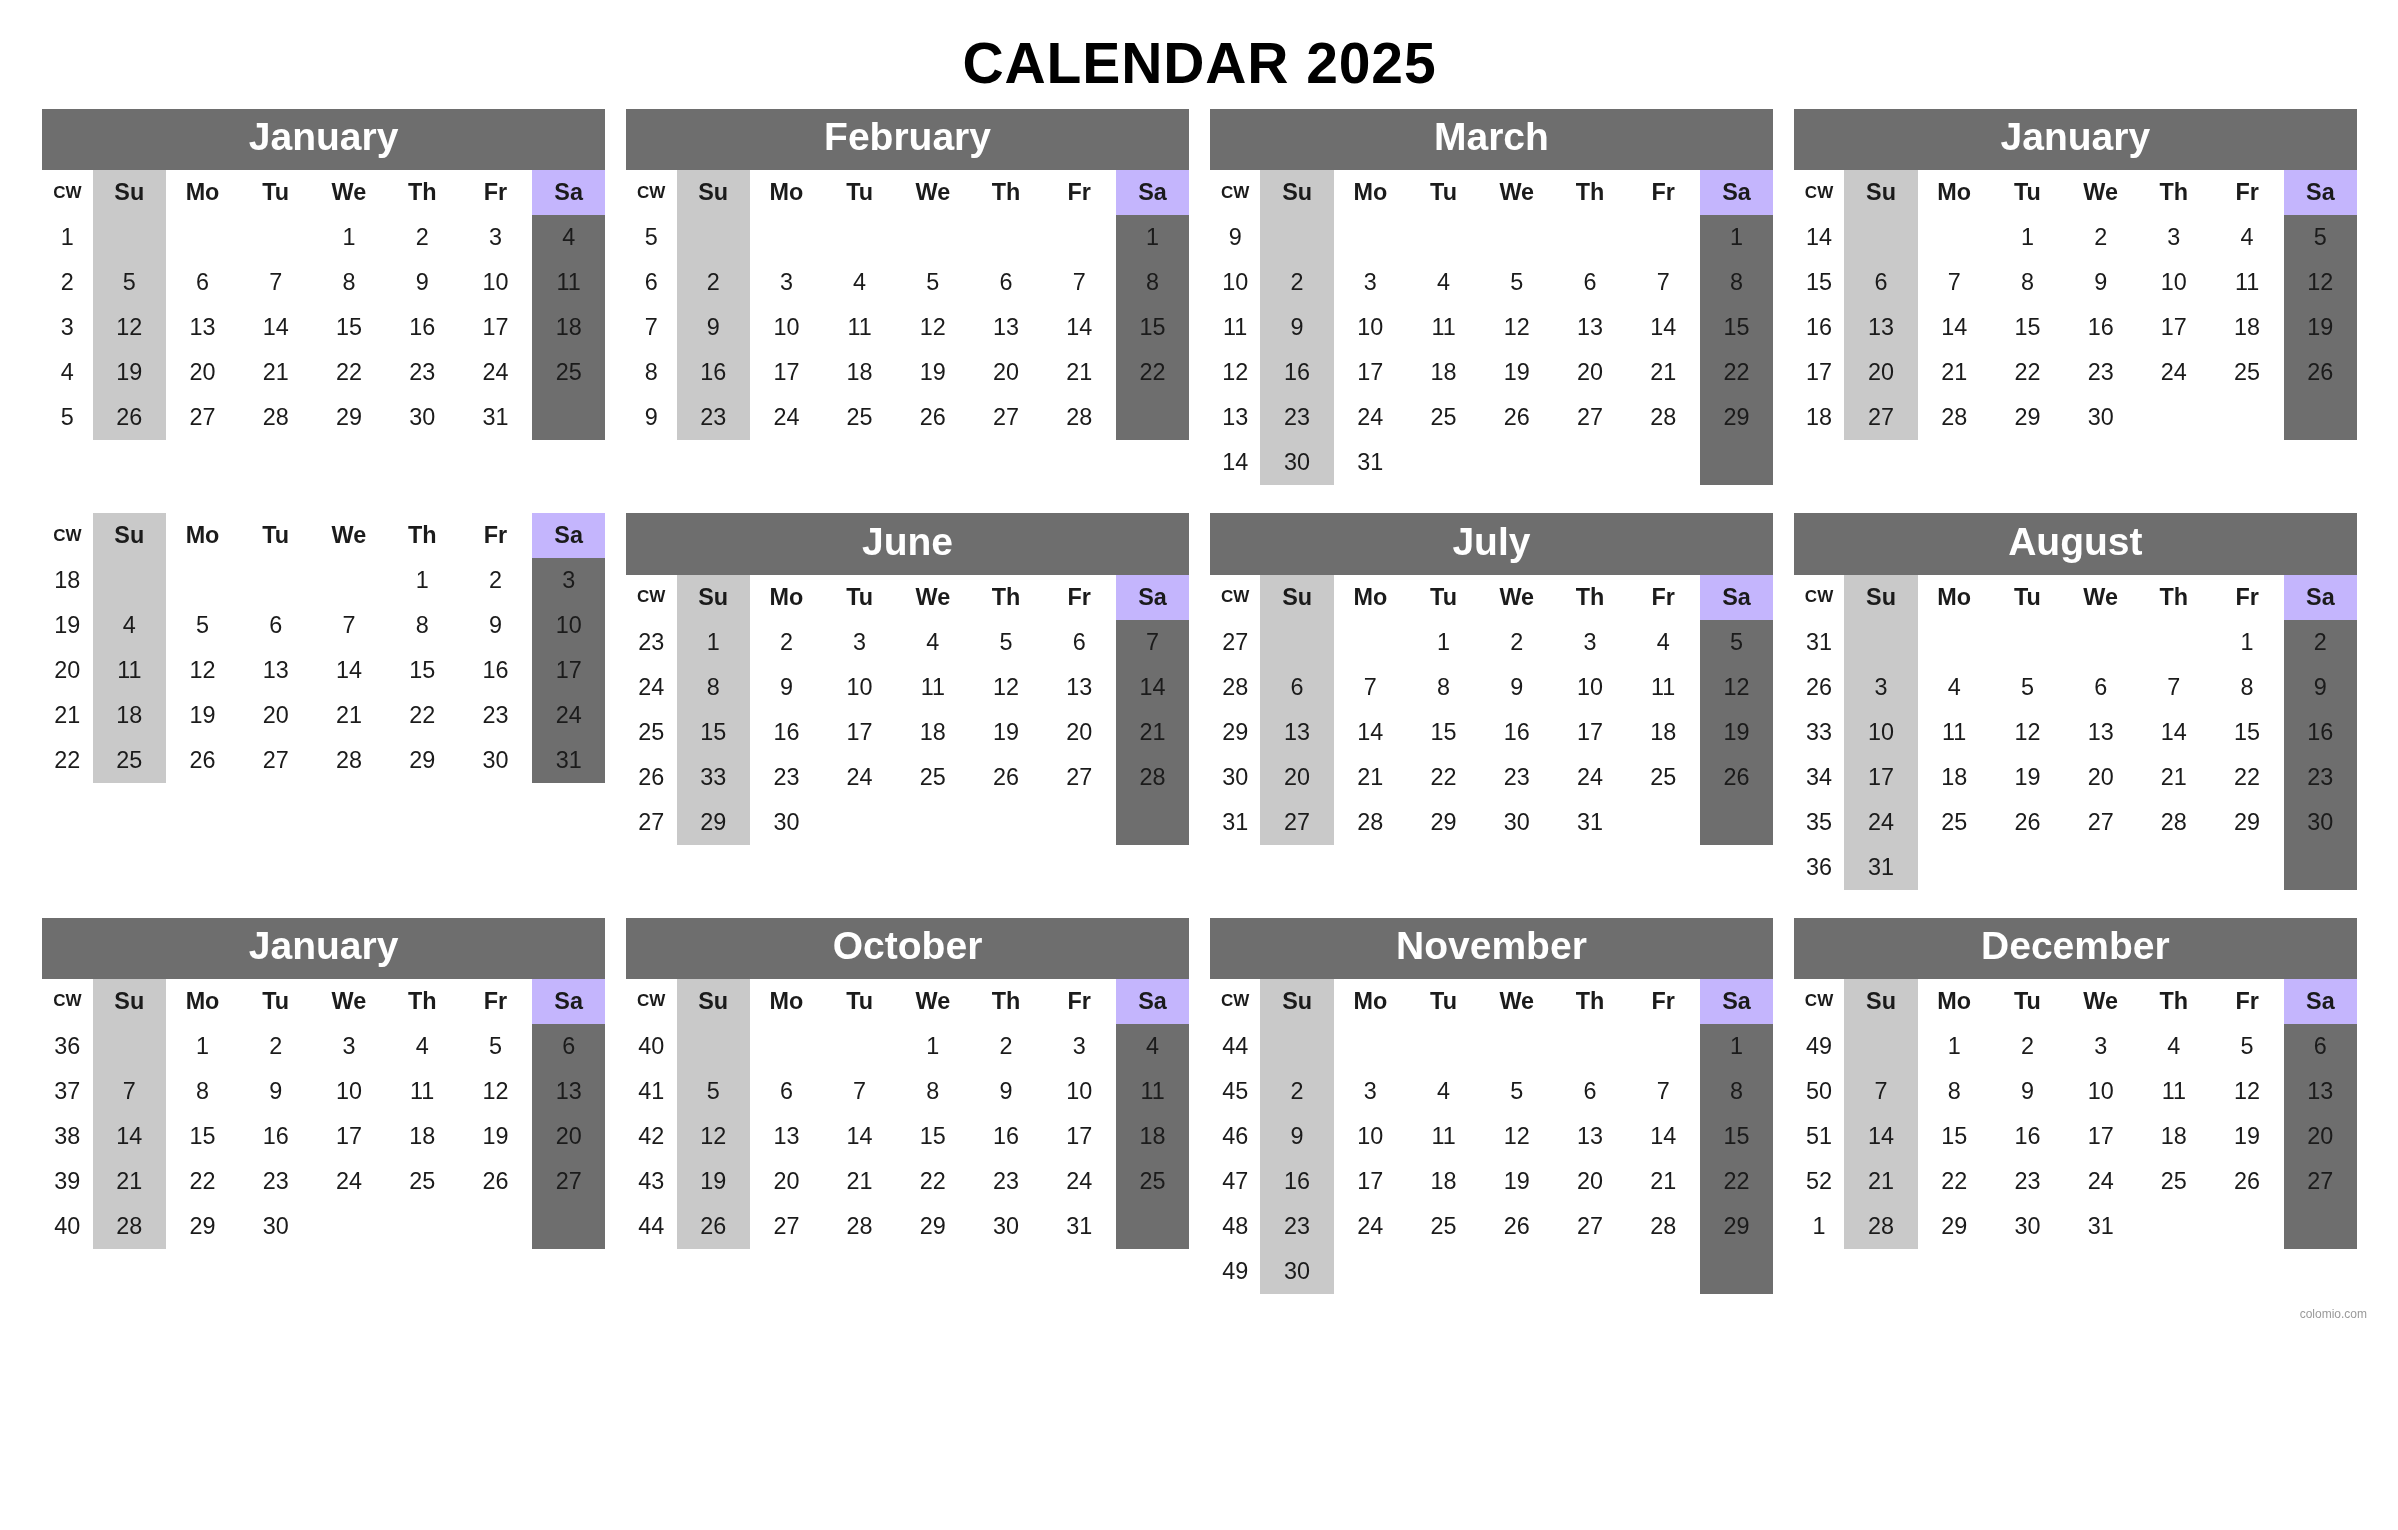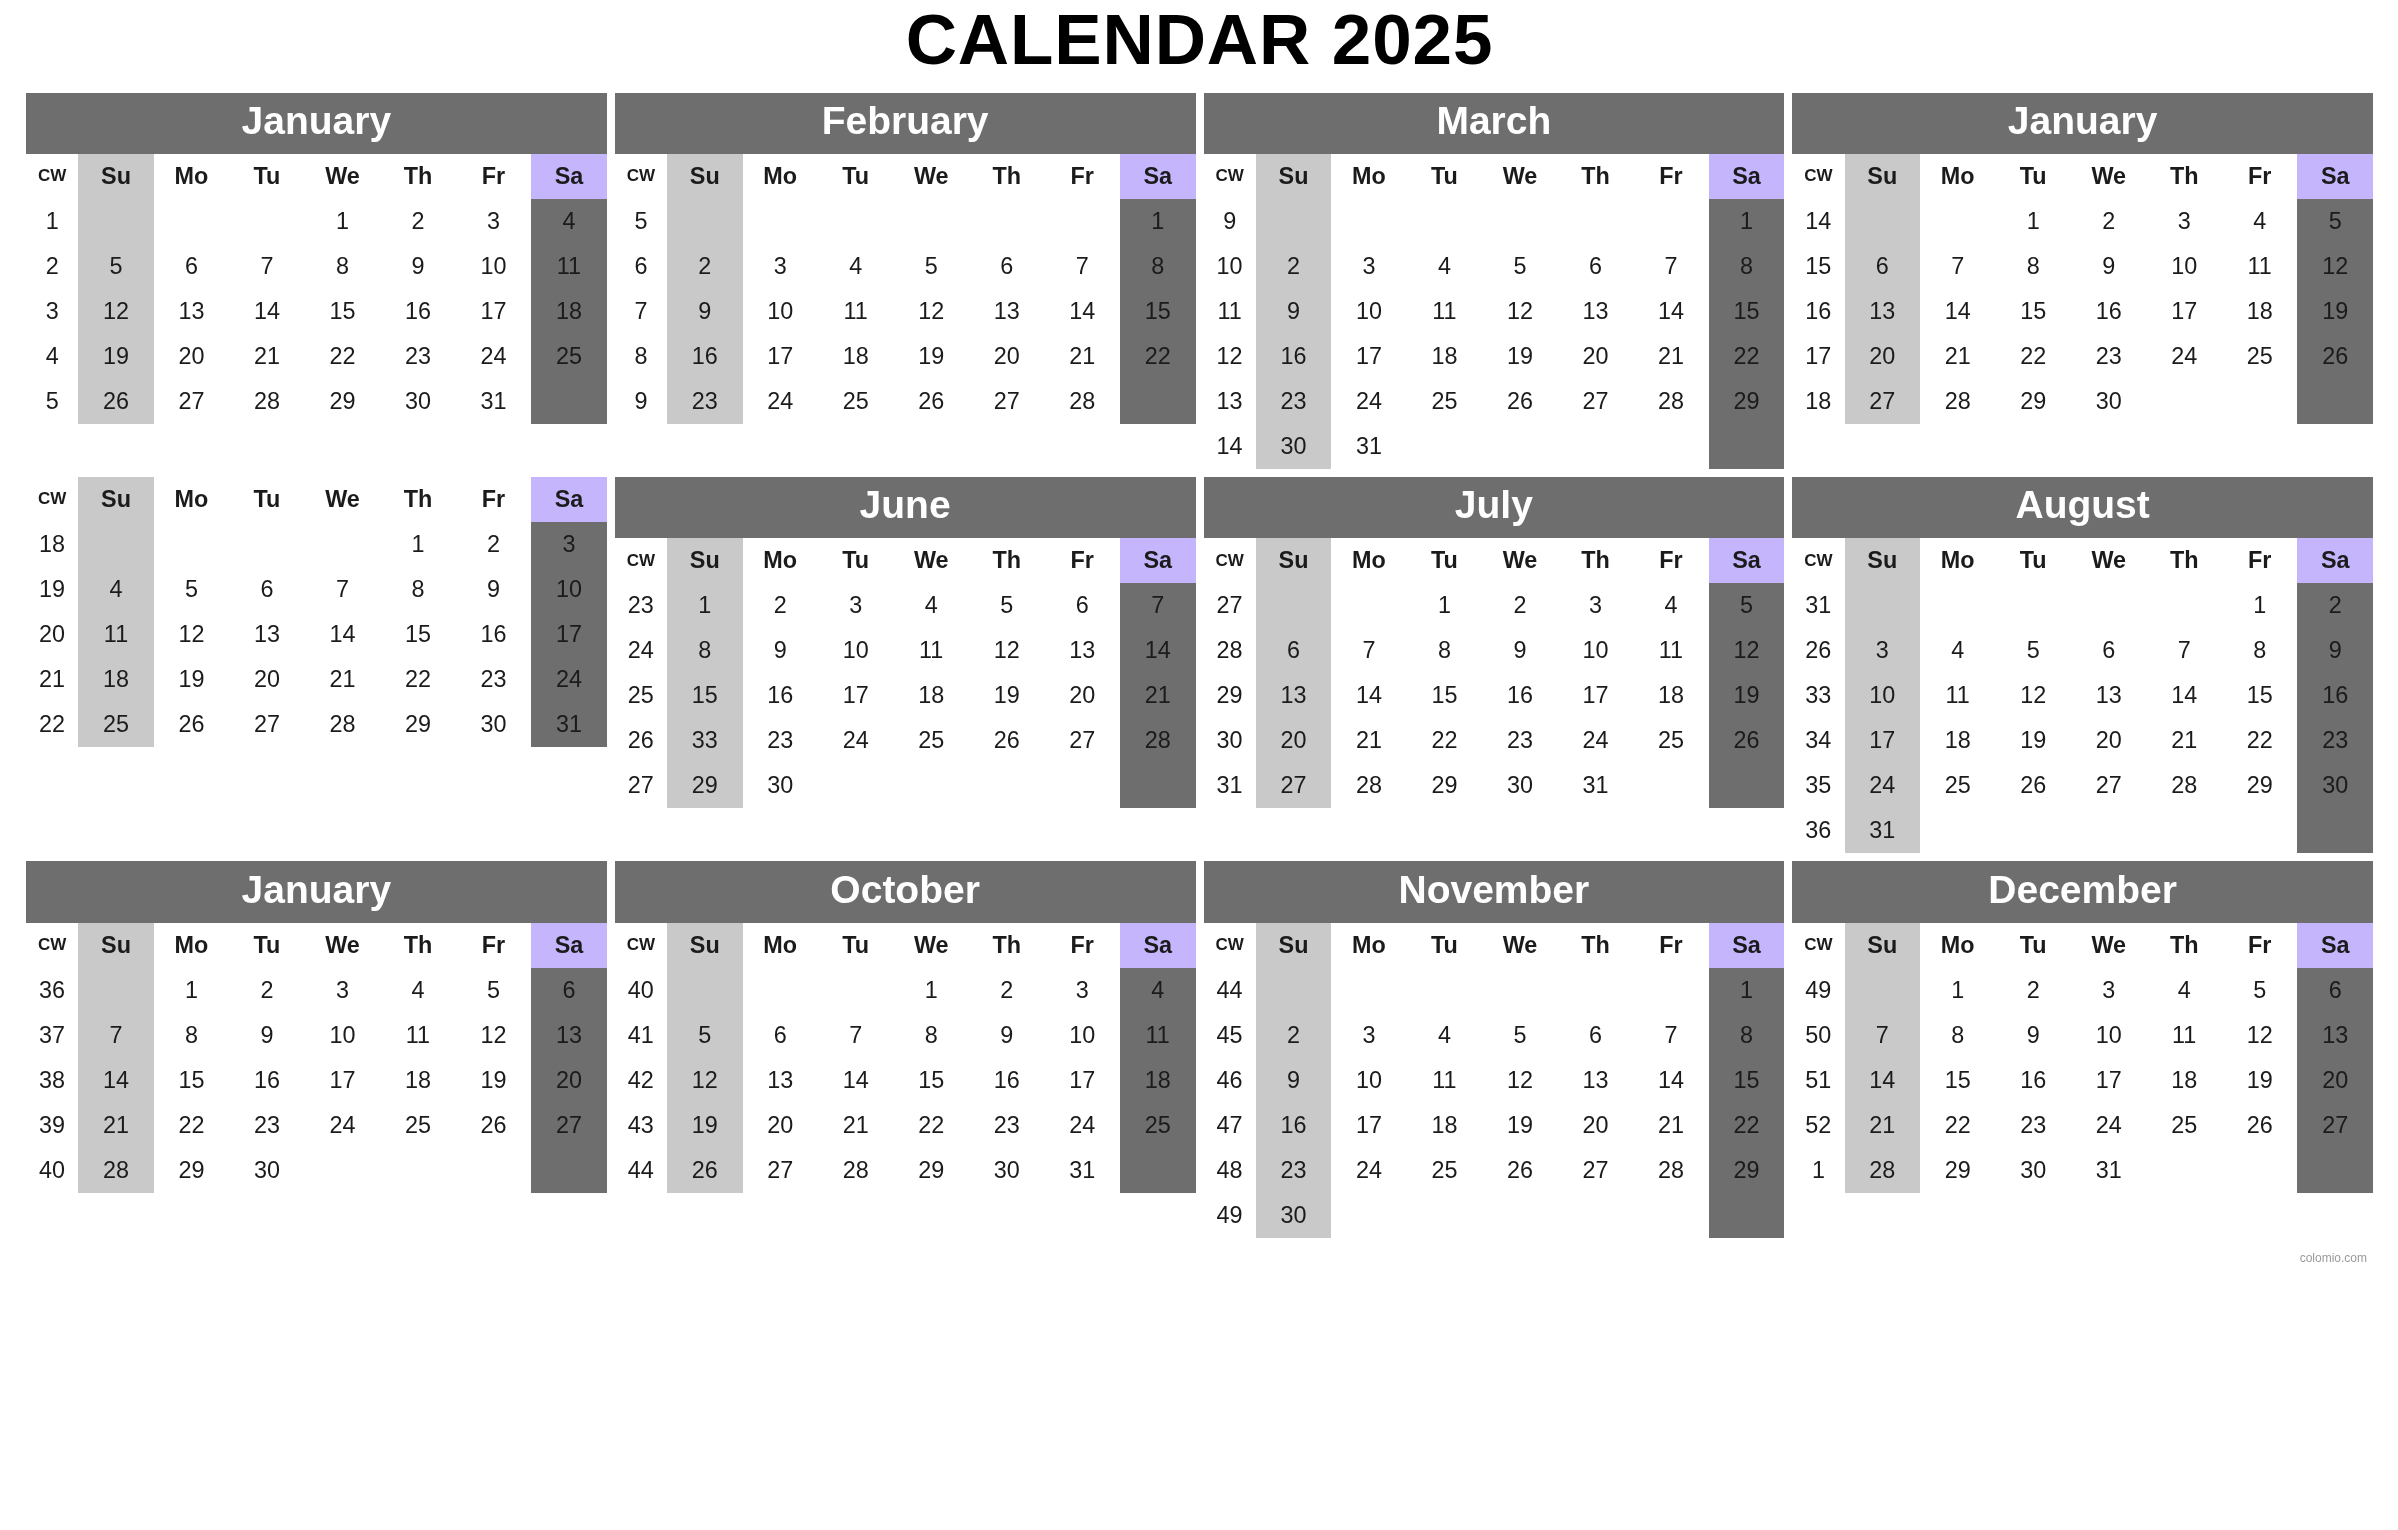--- a/index.html
+++ b/index.html
@@ -11,35 +11,34 @@
   }
   #page {
     width: 2399px;
     min-height: 1531px;
     background: #ffffff;
     position: relative;
     padding: 0;
   }
   .title {
     text-align: center;
-    font-size: 71px;
+    font-size: 57px;
     font-weight: bold;
     letter-spacing: 0.9px;
     color: #000000;
-    padding-top: 3px;
+    padding-top: 34px;
     padding-bottom: 15px;
     line-height: 1.05;
   }
   .grid {
     display: grid;
     grid-template-columns: repeat(4, 1fr);
     column-gap: 20.6px;
     row-gap: 28px;
-    padding: 0 26px;
-    gap: 8px;
+    padding: 0 42px;
   }
   .month {
     width: 100%;
   }
   .month-header {
     background: #6e6e6e;
     color: #ffffff;
     text-align: center;
     font-size: 39px;
     font-weight: bold;

